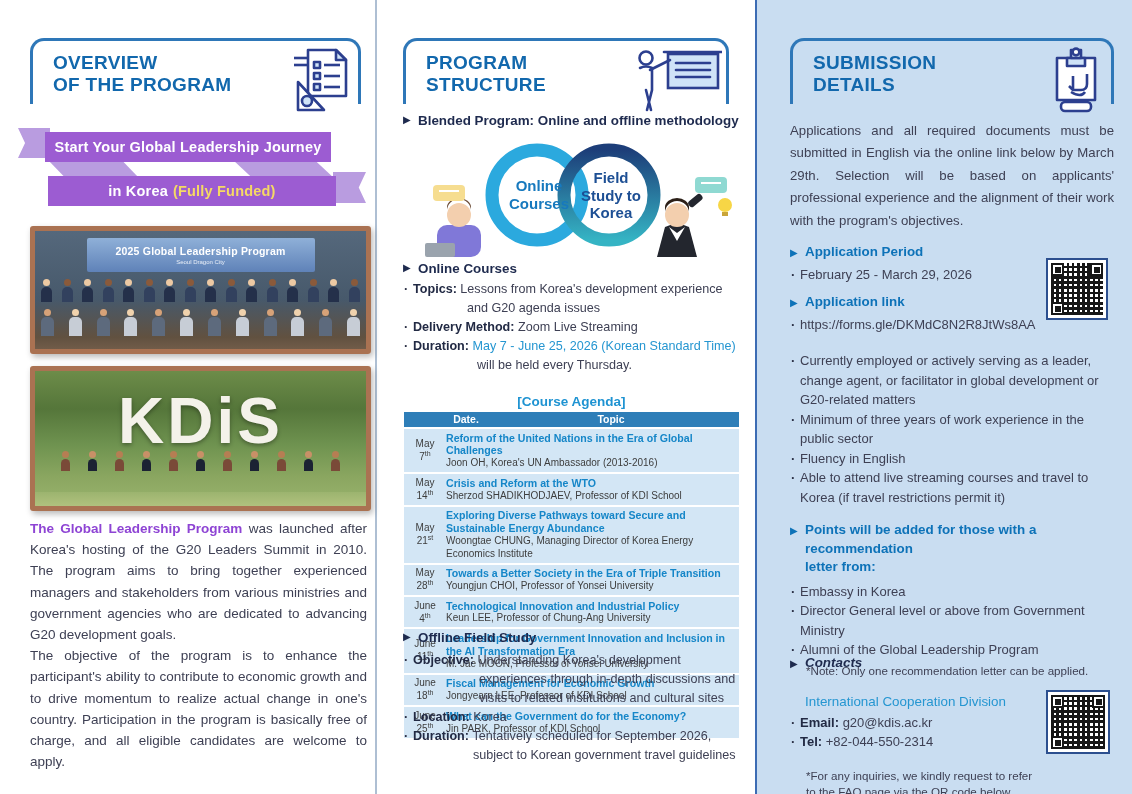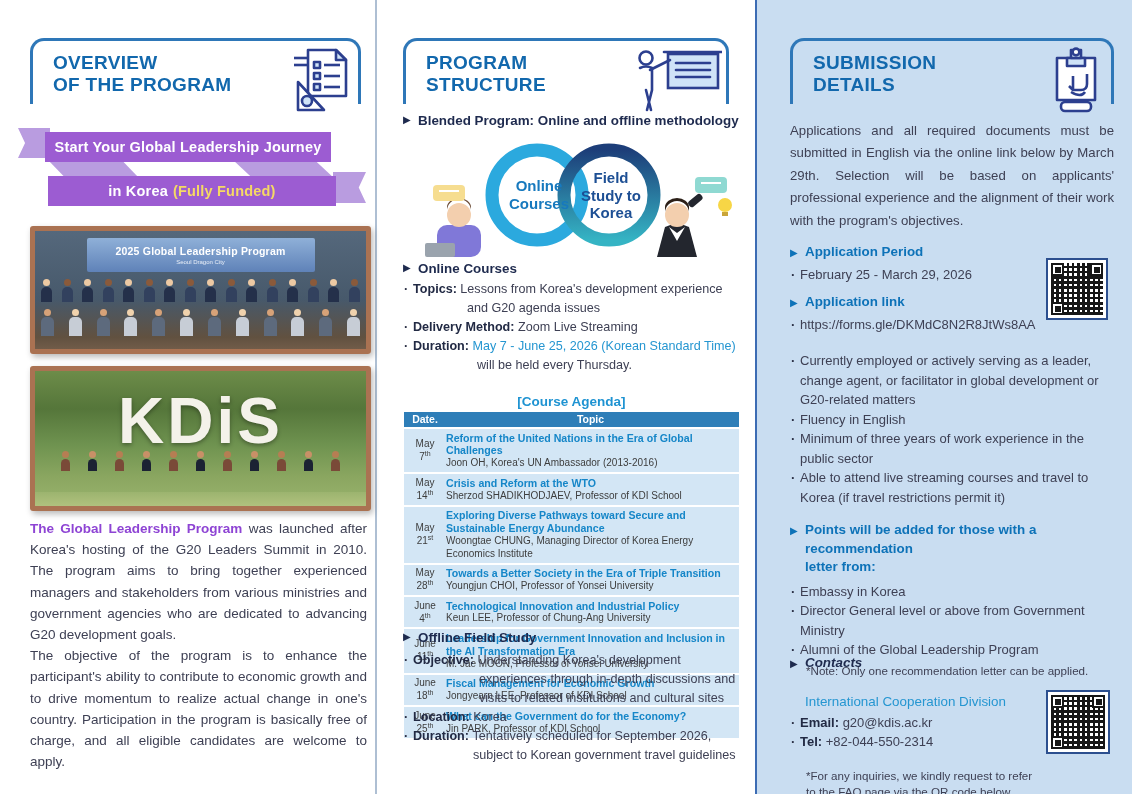--- a/index.html
+++ b/index.html
@@ -72,21 +72,21 @@
   .kv{position:relative;padding-left:10px;font-size:12.6px;line-height:19px;color:#3e4054;}
   .kv::before{content:"·";font-weight:bold;position:absolute;left:1px;top:0;color:#2a2f45;}
   .kv .lbl{font-weight:bold;color:#222a44;}
   .kv .lbl::after{content:": ";font-weight:bold;}
   .line-ind{font-size:12.6px;line-height:19px;color:#3e4054;}
   .blue-val{color:#2596d1;}
   .agenda-title{position:absolute;left:0;top:394px;width:337px;text-align:center;font-weight:bold;
         color:#1e93d2;font-size:13.5px;}
   .agenda{position:absolute;left:1px;top:412px;width:335px;}
   .agenda-head{display:flex;background:#2e7eb8;color:#fff;font-weight:bold;font-size:10.5px;
-        height:15px;line-height:15px;margin-bottom:2px;}
+        height:15px;line-height:15px;margin-bottom:2px;padding-left:41px;}
   .agenda-head .c-date{text-align:center;}
   .c-date{width:42px;flex:none;text-align:center;}
   .c-topic{flex:1;padding-right:4px;}
   .agenda-head .c-topic{text-align:center;}
   .agenda-row{display:flex;background:#d3e6f5;margin-bottom:2px;padding:2.5px 0;}
   .agenda-row .c-date{font-size:10px;color:#3d3d3d;line-height:1.2;display:flex;flex-direction:column;justify-content:center;}
   .c-date sup{font-size:7px;}
   .t{color:#1586c8;font-weight:bold;font-size:10.6px;line-height:1.22;}
   .s{color:#3d3d3d;font-size:10px;line-height:1.25;}
   .fs-block{position:absolute;left:0;top:630px;width:337px;}
@@ -544,22 +544,22 @@
         <div class="qr-in">
             <i class="qf tl"></i>
             <i class="qf tr"></i>
             <i class="qf bl"></i>
           </div>
       </div>
 
       <div class="pos" style="top:347px;">
         <div style="margin-top:4px;">
           <div class="r-v">Currently employed or actively serving as a leader, change agent, or facilitator in global development or G20-related matters</div>
+          <div class="r-v">Minimum of three years of work experience in the public sector</div>
           <div class="r-v">Fluency in English</div>
-          <div class="r-v">Minimum of three years of work experience in the public sector</div>
           <div class="r-v">Able to attend live streaming courses and travel to Korea (if travel restrictions permit it)</div>
         </div>
       </div>
 
       <div class="pos" style="top:521px;">
         <div class="r-h">Points will be added for those with a recommendation
 letter from:</div>
         <div style="margin-top:5px;">
           <div class="r-v">Embassy in Korea</div>
           <div class="r-v">Director General level or above from Government Ministry</div>

